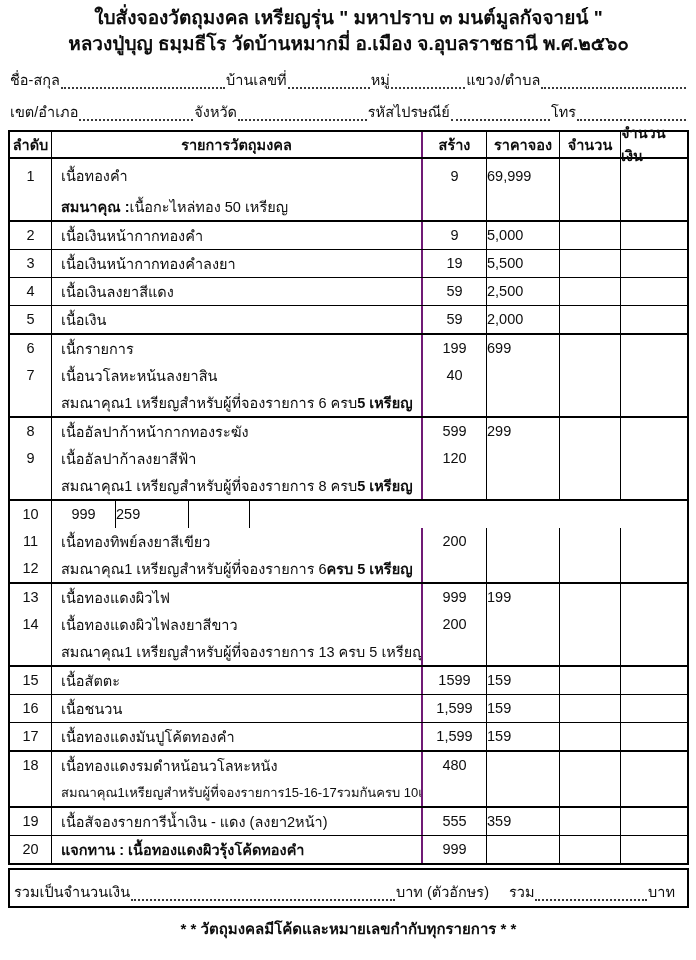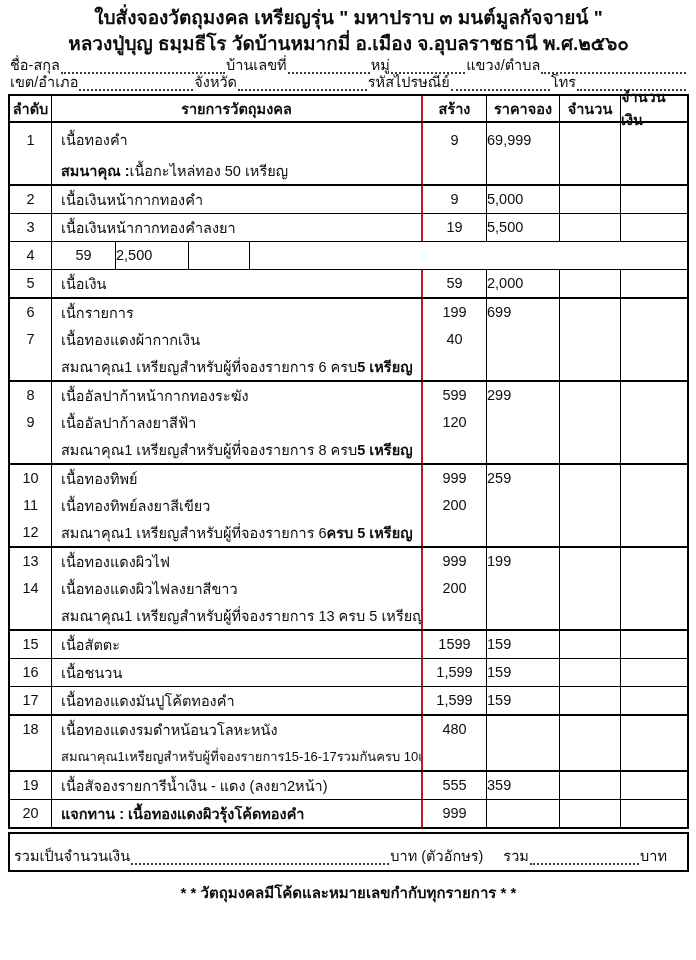--- a/index.html
+++ b/index.html
@@ -3,43 +3,43 @@
 <meta charset="utf-8">
 <style>
   html,body{margin:0;padding:0;background:#f5f5f5;}
   .page{
     width:696px;height:960px;margin:0 auto;background:#fff;color:#0d0d0d;
     font-family:"Liberation Sans","DejaVu Sans",sans-serif;
     font-size:14.5px;box-sizing:border-box;padding:5px 7px 0 8px;overflow:hidden;
   }
   .b{font-weight:700;}
   .title{text-align:center;font-weight:700;font-size:19px;line-height:1.38;}
-  .formline{display:flex;align-items:flex-end;margin-top:0;padding:0 2px;line-height:1.15;}
+  .formline{display:flex;align-items:flex-end;margin-top:15px;padding:0 2px;line-height:1.15;}
   .lbl{white-space:nowrap;}
   .dots{border-bottom:2px dotted #3a3a3a;height:4px;margin:0 1px;}
   
-  .tbl{border:2px solid #000;margin-top:3px;}
+  .tbl{border:2px solid #000;margin-top:9px;}
   .row{display:flex;align-items:stretch;}
   .c{border-right:1px solid #000;display:flex;align-items:center;box-sizing:border-box;}
   .c.no{width:42px;justify-content:center;}
-  .c.item{flex:1;padding-left:9px;border-right:2px solid #b91c1c;overflow:hidden;white-space:nowrap;}
+  .c.item{flex:1;padding-left:9px;border-right:2px solid #701a75;overflow:hidden;white-space:nowrap;}
   .c.made{width:64px;justify-content:center;}
   .c.price{width:73px;justify-content:flex-start;}
   .c.qty{width:61px;}
   .c.amt{width:66px;border-right:none;}
   .hd{height:25px;font-weight:700;border-bottom:2px solid #000;font-size:14.5px;}
   .hd .c{justify-content:center;padding-left:0;}
   .ln{height:27px;}
   .ln.tall{height:34px;}
   .ln.thin{border-bottom:1px solid #000;}
   .ln.thick{border-bottom:2px solid #000;}
   .ln.sm .c.item{font-size:13px;}
   
   .totalbox{border:2px solid #000;margin-top:3px;height:31px;display:flex;align-items:flex-end;
-    padding:0 20px 5px 4px;line-height:1.1;}
+    padding:0 12px 5px 4px;line-height:1.1;}
   .note{text-align:center;font-weight:700;margin-top:9px;font-size:15px;}
 </style>
 </head>
 <body>
 
 <div class="page">
 
   <div class="title">ใบสั่งจองวัตถุมงคล เหรียญรุ่น " มหาปราบ ๓ มนต์มูลกัจจายน์ "</div>
   <div class="title">หลวงปู่บุญ ธมฺมธีโร วัดบ้านหมากมี่ อ.เมือง จ.อุบลราชธานี พ.ศ.๒๕๖๐</div>
 
@@ -149,20 +149,25 @@
           <span>5,500</span>
         </div>
       <div class="c qty"></div>
       <div class="c amt"></div>
     </div>
 
     <div class="row ln thin">
       <div class="c no">
           <span>4</span>
         </div>
+      <div class="c item">
+          <span class="b"></span>
+          <span>เนื้อเงินลงยาสีแดง</span>
+          <span class="b"></span>
+        </div>
       <div class="c made">
           <span>59</span>
         </div>
       <div class="c price">
           <span>2,500</span>
         </div>
       <div class="c qty"></div>
       <div class="c amt"></div>
     </div>
 
@@ -203,21 +208,21 @@
       <div class="c qty"></div>
       <div class="c amt"></div>
     </div>
 
     <div class="row ln">
       <div class="c no">
           <span>7</span>
         </div>
       <div class="c item">
           <span class="b"></span>
-          <span>เนื้อทองแดงผ้ากากเงิน</span>
+          <span>เนื้อนวโลหะหน้นลงยาสิน</span>
           <span class="b"></span>
         </div>
       <div class="c made">
           <span>40</span>
         </div>
       <div class="c price">
           <span></span>
         </div>
       <div class="c qty"></div>
       <div class="c amt"></div>
@@ -295,25 +300,20 @@
       <div class="c price">
           <span></span>
         </div>
       <div class="c qty"></div>
       <div class="c amt"></div>
     </div>
 
     <div class="row ln">
       <div class="c no">
           <span>10</span>
-        </div>
-      <div class="c item">
-          <span class="b"></span>
-          <span>เนื้อทองทิพย์</span>
-          <span class="b"></span>
         </div>
       <div class="c made">
           <span>999</span>
         </div>
       <div class="c price">
           <span>259</span>
         </div>
       <div class="c qty"></div>
       <div class="c amt"></div>
     </div>

